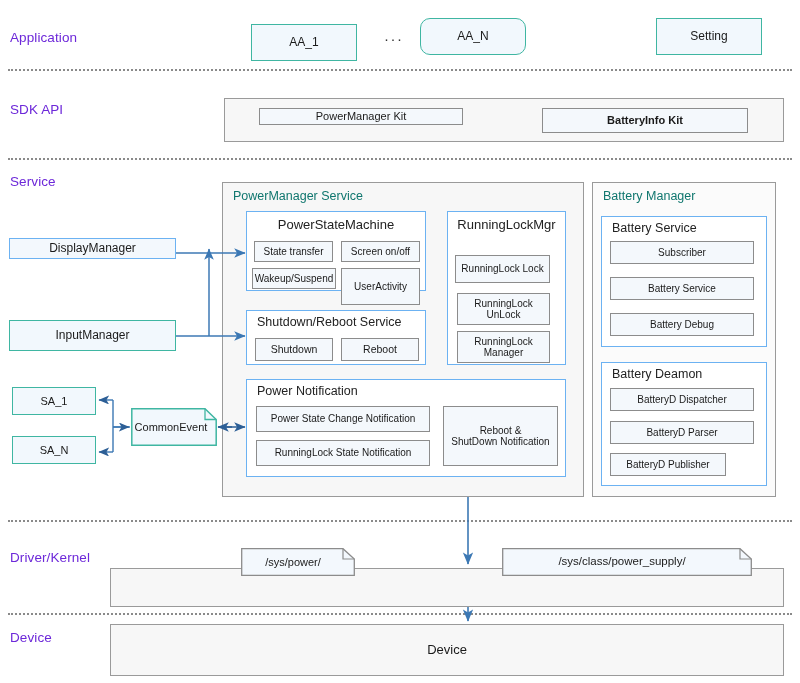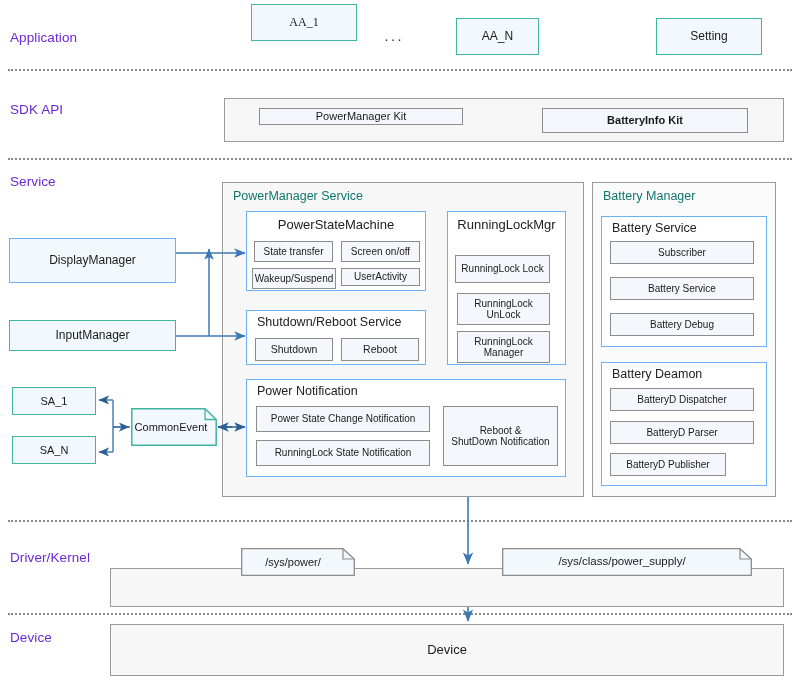--- a/index.html
+++ b/index.html
@@ -32,43 +32,43 @@
   .f11{font-size:11px;}
   .f115{font-size:11.5px;}
   .f12{font-size:12px;}
   .f13{font-size:13px;}
 </style>
 </head>
 <body>
 
 <div class="abs layer-label" style="left:10px;top:30px;">Application</div>
 
-<div class="abs bx teal f12" style="left:251px;top:4px;width:106px;height:37px;font-family:Liberation Serif, serif;">AA_1</div>
+<div class="abs bx teal f12" style="left:251px;top:24px;width:106px;height:37px;">AA_1</div>
 
 <div class="abs dots" style="left:384px;top:30px;">···</div>
 
-<div class="abs bx teal f12" style="left:456px;top:18px;width:83px;height:37px;">AA_N</div>
+<div class="abs bx teal f12" style="left:420px;top:18px;width:106px;height:37px;border-radius:10px;">AA_N</div>
 
 <div class="abs bx teal f12" style="left:656px;top:18px;width:106px;height:37px;">Setting</div>
 
 <div class="abs sep" style="left:8px;top:69px;width:784px;"></div>
 
 <div class="abs layer-label" style="left:10px;top:102px;">SDK API</div>
 
 <div class="abs outer" style="left:224px;top:98px;width:560px;height:44px;"></div>
 
 <div class="abs bx gray f11" style="left:259px;top:108px;width:204px;height:17px;text-align:right;">PowerManager Kit</div>
 
 <div class="abs bx gray f11" style="left:542px;top:108px;width:206px;height:25px;font-weight:bold;">BatteryInfo Kit</div>
 
 <div class="abs sep" style="left:8px;top:158px;width:784px;"></div>
 
 <div class="abs layer-label" style="left:10px;top:174px;">Service</div>
 
-<div class="abs bx blue f12" style="left:9px;top:238px;width:167px;height:45px;">DisplayManager</div>
+<div class="abs bx blue f12" style="left:9px;top:238px;width:167px;height:21px;">DisplayManager</div>
 
 <div class="abs bx teal f12" style="left:9px;top:320px;width:167px;height:31px;">InputManager</div>
 
 <div class="abs bx teal f11" style="left:12px;top:387px;width:84px;height:28px;">SA_1</div>
 
 <div class="abs bx teal f11" style="left:12px;top:436px;width:84px;height:28px;">SA_N</div>
 
 <div class="abs" style="left:131px;top:408px;width:86px;height:38px;">
   <svg width="86" height="38" viewBox="0 0 86 38" style="position:absolute;left:0;top:0;">
     <path d="M0.8 0.8 H74 L85.2 11.5 V37.2 H0.8 Z" fill="#f2f8fd" stroke="#3fb6a2" stroke-width="1.5"></path>
@@ -80,21 +80,21 @@
 <div class="abs outer" style="left:222px;top:182px;width:362px;height:315px;">
   <div class="outer-title">PowerManager Service</div>
 </div>
 
 <div class="abs grp" style="left:246px;top:211px;width:180px;height:80px;">
   <div class="grp-title-c">PowerStateMachine</div>
 </div>
 <div class="abs bx gray f10" style="left:254px;top:241px;width:79px;height:21px;">State transfer</div>
 <div class="abs bx gray f10" style="left:341px;top:241px;width:79px;height:21px;">Screen on/off</div>
 <div class="abs bx gray f10" style="left:252px;top:268px;width:84px;height:21px;">Wakeup/Suspend</div>
-<div class="abs bx gray f10" style="left:341px;top:268px;width:79px;height:18px;">UserActivity</div>
+<div class="abs bx gray f10" style="left:341px;top:268px;width:79px;height:37px;">UserActivity</div>
 
 <div class="abs grp" style="left:246px;top:310px;width:180px;height:55px;">
   <div class="grp-title">Shutdown/Reboot Service</div>
 </div>
 <div class="abs bx gray f105" style="left:255px;top:338px;width:78px;height:23px;">Shutdown</div>
 <div class="abs bx gray f105" style="left:341px;top:338px;width:78px;height:23px;">Reboot</div>
 
 <div class="abs grp" style="left:447px;top:211px;width:119px;height:154px;">
   <div class="grp-title-c">RunningLockMgr</div>
 </div>

